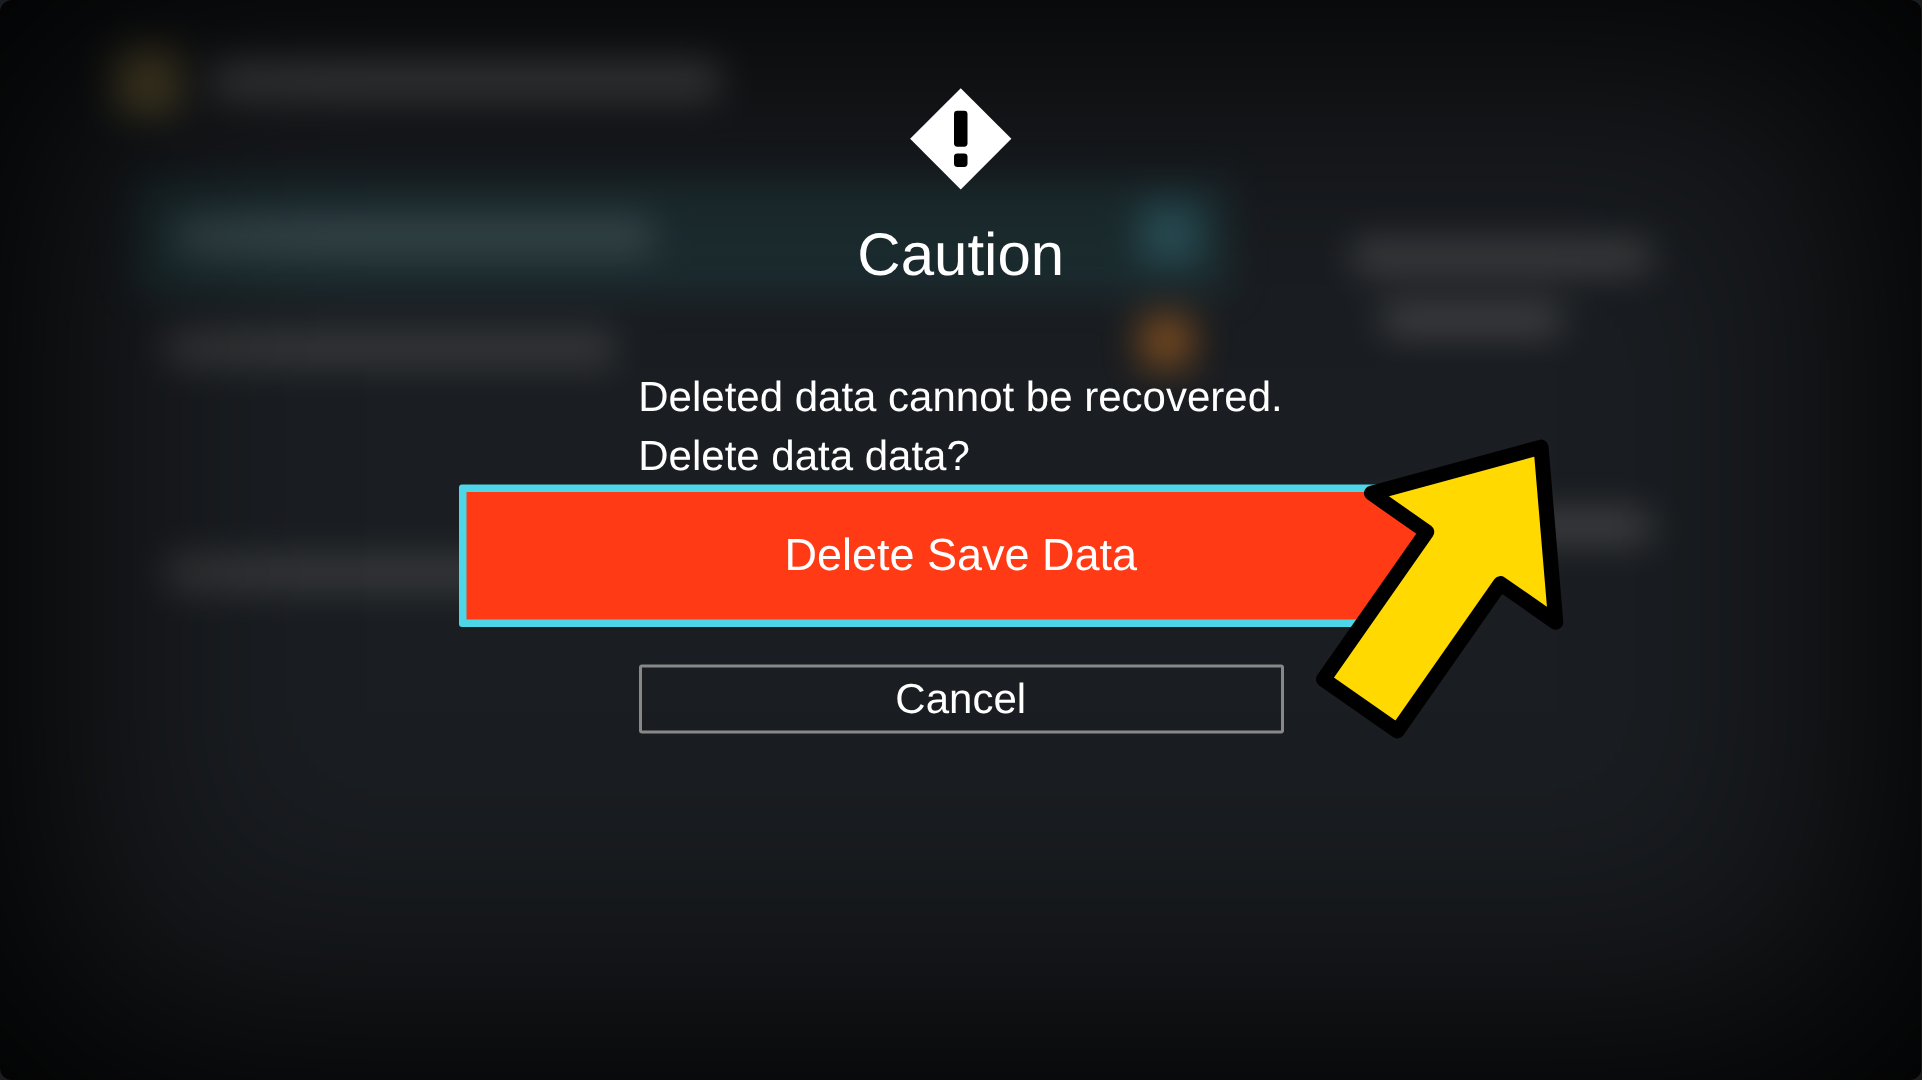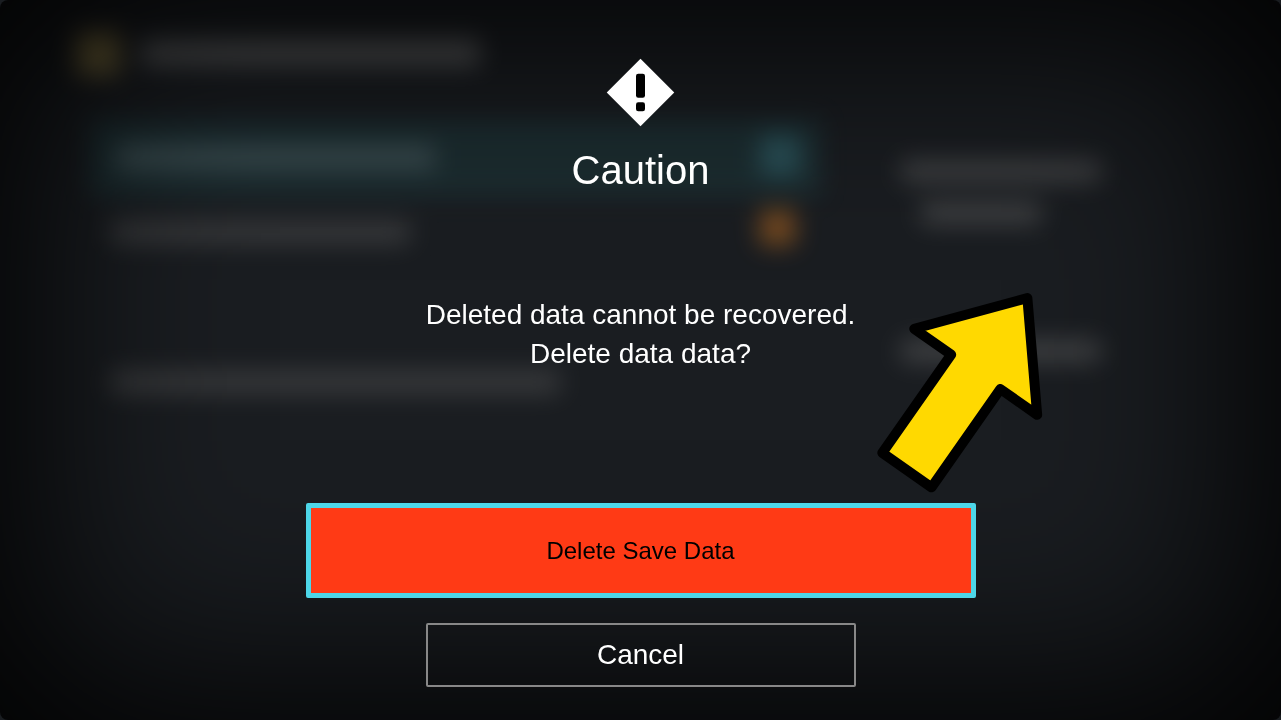--- a/index.html
+++ b/index.html
@@ -172,48 +172,47 @@
     }
     
     .caution-title {
       color: #fff;
       font-size: 40px;
       font-weight: 400;
       margin-top: 18px;
     }
     
     .message {
-      margin-top: 102px;
+      margin-top: 52px;
       color: #fff;
       font-size: 28px;
       line-height: 1.4;
-      text-align: center;
+      text-align: left;
       width: 430px;
     }
     
     .btn-primary {
-      margin-top: 130px;
       width: 670px;
       height: 95px;
       background: #ff3a15;
       border: 5px solid #4dd6e8;
-      color: #000000;
-      font-size: 24px;
+      color: #ffffff;
+      font-size: 30px;
       font-weight: 400;
       cursor: pointer;
       display: flex;
       align-items: center;
       justify-content: center;
       border-radius: 2px;
     }
     
     .btn-secondary {
       margin-top: 25px;
       width: 430px;
-      height: 64px;
+      height: 46px;
       background: transparent;
       border: 2px solid #888;
       color: #fff;
       font-size: 28px;
       font-weight: 400;
       cursor: pointer;
       display: flex;
       align-items: center;
       justify-content: center;
       border-radius: 2px;

